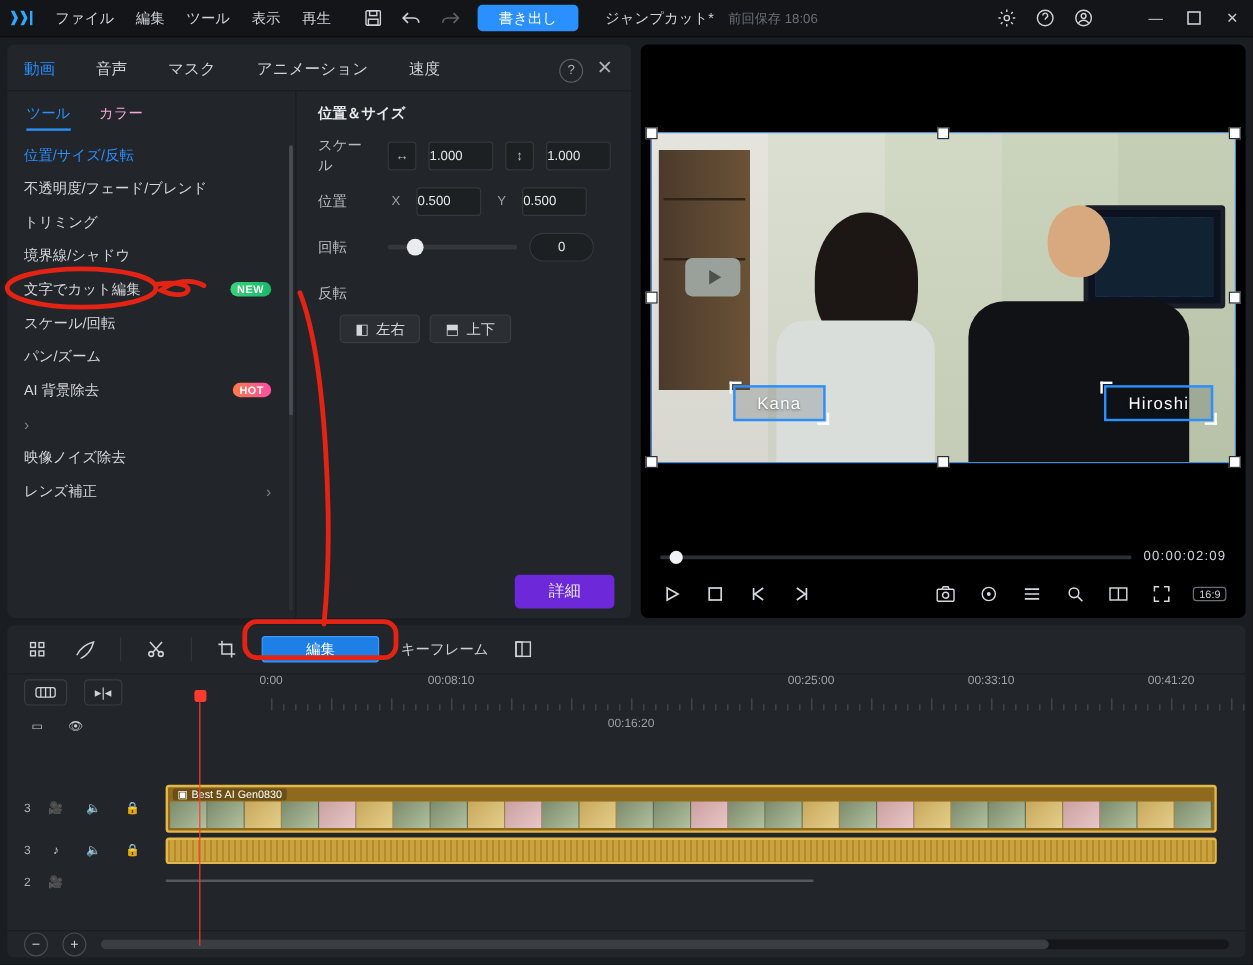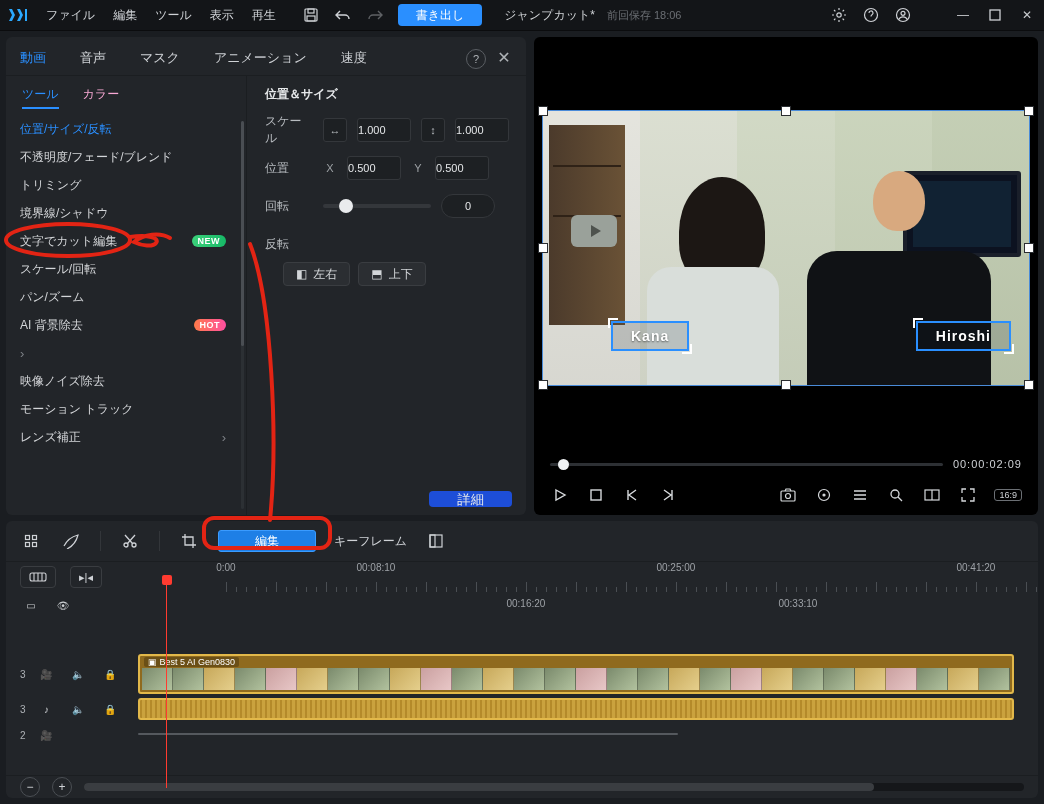--- a/index.html
+++ b/index.html
@@ -65,21 +65,21 @@
   .prop-title{font-size:12px;color:#e6e8ea;font-weight:600;margin-bottom:4px}
   .prow{display:flex;align-items:center;gap:10px;height:30px}
   .plabel{width:48px;color:#b8bcc0;font-size:12px}
   .pmini{width:14px;color:#9ca0a4;text-align:center;font-size:11px}
   .numin{width:52px;height:22px;background:#1d2023;border:1px solid #34373b;border-radius:3px;color:#e4e6e8;font-size:11px;padding:0}
   .iconbtn{width:22px;height:22px;background:#1d2023;border:1px solid #34373b;border-radius:3px;display:flex;align-items:center;justify-content:center;color:#b9bdc1;font-size:11px}
   .slider{width:108px;height:4px;background:#34373b;border-radius:2px;position:relative}
   .slider .knob{position:absolute;left:16px;top:-5px;width:14px;height:14px;border-radius:50%;background:#e9ebed}
   .rot-val{width:52px;height:22px;background:#1d2023;border:1px solid #34373b;border-radius:14px;color:#e4e6e8;text-align:center;font-size:11px;display:flex;align-items:center;justify-content:center}
   .flipbtn{height:24px;padding:0 12px;background:#2b2e32;border:1px solid #3a3d41;border-radius:4px;color:#d3d6d9;display:flex;align-items:center;gap:6px;font-size:12px}
-  .detail-btn{margin-top:auto;align-self:flex-end;height:16px;padding:0 28px;background:#1d4ed8;border:none;border-radius:4px;color:#e6e8ea}
+  .detail-btn{margin-top:auto;align-self:flex-end;height:28px;padding:0 28px;background:#6d28d9;border:none;border-radius:4px;color:#e6e8ea}
   
   .preview-pane{flex:1;background:#000;border-radius:6px;display:flex;flex-direction:column;position:relative}
   .preview-canvas{flex:1;position:relative;margin:6px 6px 0;display:flex;align-items:center;justify-content:center}
   .video-frame{position:relative;width:486px;height:274px;background:linear-gradient(180deg,#dfe6d9 0%,#c7d4bb 40%,#b8c6ab 100%);border:1px solid #4a8bd8;outline:1px dashed transparent}
   .handle{position:absolute;width:8px;height:8px;background:#fff;border:1px solid #2a2d31}
   .h-tl{left:-5px;top:-5px}.h-tr{right:-5px;top:-5px}.h-bl{left:-5px;bottom:-5px}.h-br{right:-5px;bottom:-5px}
   .h-tm{left:50%;top:-5px;transform:translateX(-50%)}.h-bm{left:50%;bottom:-5px;transform:translateX(-50%)}
   .h-ml{left:-5px;top:50%;transform:translateY(-50%)}.h-mr{right:-5px;top:50%;transform:translateY(-50%)}
   .scene{position:absolute;inset:0;overflow:hidden}
   .wall{position:absolute;inset:0;background:
@@ -97,21 +97,21 @@
   .ytbtn::before{content:"";border-left:10px solid #4d524d;border-top:6px solid transparent;border-bottom:6px solid transparent;margin-left:3px}
   .person{position:absolute;bottom:0}
   .person .head{width:46px;height:58px;border-radius:50% 50% 46% 46%}
   .person.a{left:90px;width:160px;height:214px}
   .person.a .head{background:#e7c6a6;margin:16px auto 0}
   .person.a .hair{position:absolute;left:46px;top:6px;width:86px;height:110px;border-radius:50% 50% 40% 40%;background:#1c1714}
   .person.a .body{position:absolute;bottom:0;left:14px;right:14px;height:118px;background:#d9deda;border-radius:24px 24px 0 0}
   .person.b{right:30px;width:200px;height:226px}
   .person.b .head{background:#d8a97f;margin:12px auto 0;width:52px;height:60px}
   .person.b .body{position:absolute;bottom:0;left:8px;right:8px;height:134px;background:#101215;border-radius:30px 30px 0 0}
-  .nametag{position:absolute;bottom:34px;border:2px solid #2a8fff;background:rgba(10,20,40,.15);color:#fff;font-weight:700;letter-spacing:1px;padding:5px 18px;font-size:14px;text-shadow:0 1px 2px rgba(0,0,0,.5)}
+  .nametag{position:absolute;bottom:34px;border:2px solid #2a8fff;background:rgba(10,20,40,.15);color:#fff;font-weight:400;letter-spacing:1px;padding:5px 18px;font-size:14px;text-shadow:0 1px 2px rgba(0,0,0,.5)}
   .nametag .c{position:absolute;width:8px;height:8px;border:2px solid #fff}
   .nt-a{left:68px}.nt-b{right:18px}
   .nametag .c.tl{left:-5px;top:-5px;border-right:none;border-bottom:none}
   .nametag .c.br{right:-5px;bottom:-5px;border-left:none;border-top:none}
   .play-strip{height:22px;display:flex;align-items:center;padding:0 16px;gap:10px}
   .play-slider{flex:1;height:3px;background:#2d3034;border-radius:2px;position:relative}
   .play-slider .dot{position:absolute;left:2%;top:-4px;width:11px;height:11px;border-radius:50%;background:#f0f2f4}
   .timecode{color:#cfd2d6;font-size:11px;letter-spacing:1px}
   .controls{height:40px;display:flex;align-items:center;padding:0 16px;gap:16px;color:#d6d9dc}
   .controls .grow{flex:1}
@@ -272,23 +272,20 @@
                   <span>AI 背景除去</span>
                   <span class="badge hot">HOT</span>
                 </div>
                 <div class="tool-item">
                   <span class="chev">›</span>
                 </div>
                 <div class="tool-item">
                   <span>映像ノイズ除去</span>
                 </div>
                 <div class="tool-item">
-                  <span>モーション トラック</span>
-                </div>
-                <div class="tool-item">
                   <span>レンズ補正</span>
                   <span class="chev">›</span>
                 </div>
               </div>
             <div class="scrollbar">
                 <div class="thumb"></div>
               </div>
           </div>
         </div>
         <div class="propcol">
@@ -475,21 +472,21 @@
             <rect x="1" y="1" width="16" height="8" rx="2"></rect>
             <path d="M5 1v8M9 1v8M13 1v8"></path>
           </svg>
         </span>
       <span class="pillbtn">▸|◂</span>
       <div class="ruler" id="ruler">
           <span class="lab" style="left: 0px;">0:00</span>
           <span class="lab" style="left: 150px;">00:08:10</span>
           <span class="lab" style="left: 300px; margin-top: 36px;">00:16:20</span>
           <span class="lab" style="left: 450px;">00:25:00</span>
-          <span class="lab" style="left: 572px; margin-top: 36px;">00:33:10</span>
+          <span class="lab" style="left: 600px;">00:33:10</span>
           <span class="lab" style="left: 750px;">00:41:20</span>
           <span class="tick" style="left: 0px; height: 10px;"></span>
           <span class="tick" style="left: 10px; height: 5px;"></span>
           <span class="tick" style="left: 20px; height: 5px;"></span>
           <span class="tick" style="left: 30px; height: 5px;"></span>
           <span class="tick" style="left: 40px; height: 5px;"></span>
           <span class="tick" style="left: 50px; height: 10px;"></span>
           <span class="tick" style="left: 60px; height: 5px;"></span>
           <span class="tick" style="left: 70px; height: 5px;"></span>
           <span class="tick" style="left: 80px; height: 5px;"></span>

